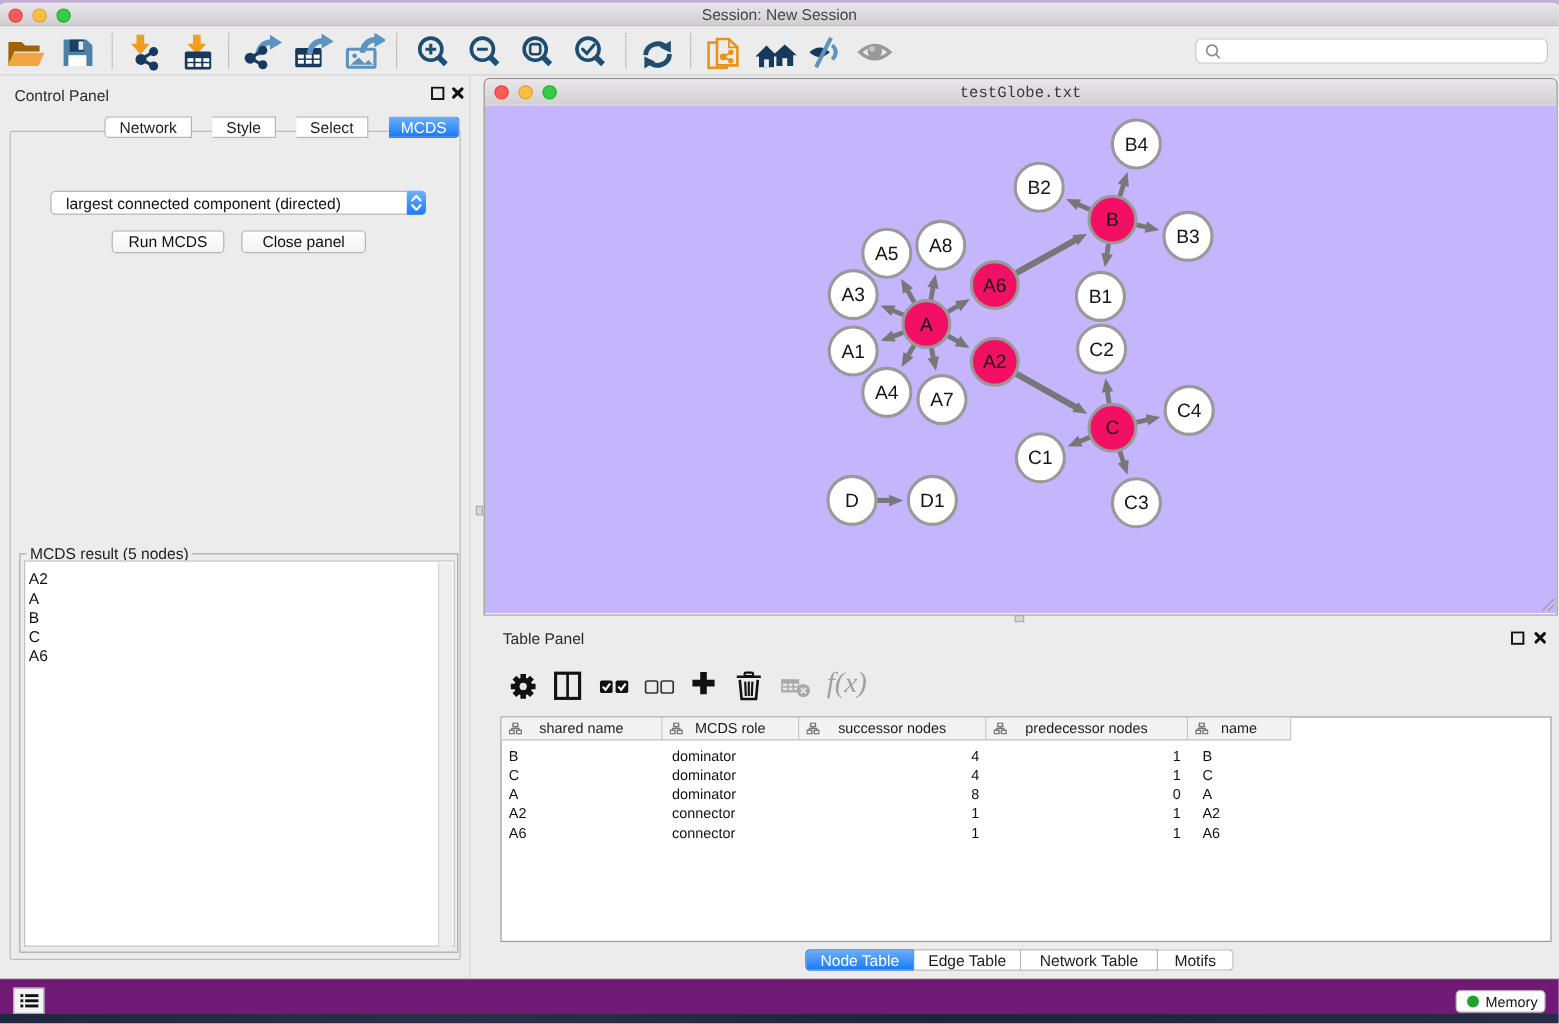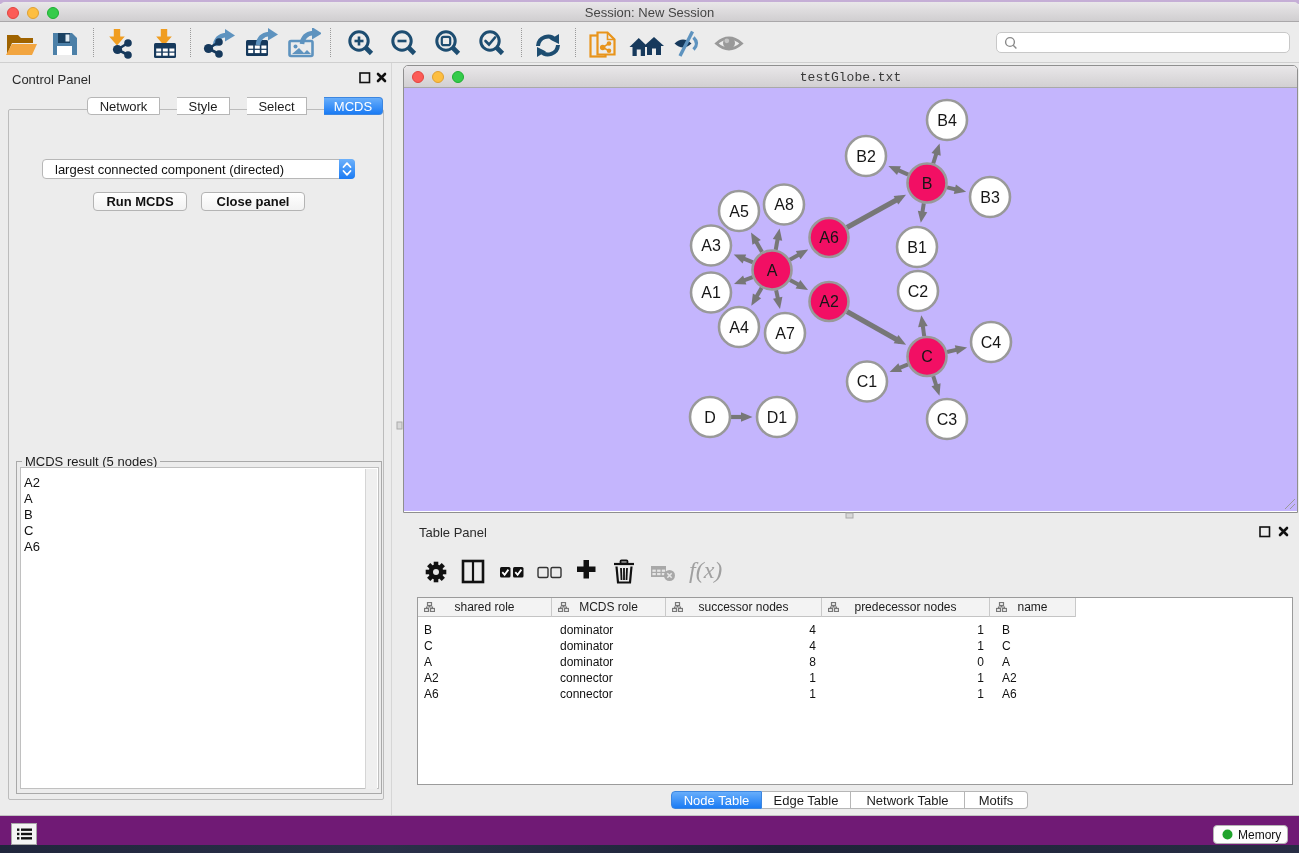--- a/index.html
+++ b/index.html
@@ -26,21 +26,21 @@
 #cpanel .ptitle { position:absolute; left:12px; top:9px; font-size:13px; color:#2b2b2b; }
 .tabrow { position:absolute; display:flex; z-index:5; }
 .tab { height:18px; line-height:17px; font-size:13px; color:#1c1c1c; background:#ffffff; border:1px solid #b6b6b6; border-left:none; text-align:center; padding:0 0; }
 .tab.first { border-left:1px solid #b6b6b6; border-radius:4px 0 0 4px; }
 .tab.last { border-radius:0 4px 4px 0; }
 .tab.sel { background:linear-gradient(#68aefb,#1a7bf4); color:#fff; border-color:#3c86e0; }
 #cpbox { position:absolute; left:8px; top:46px; width:376px; height:691px; border:1px solid #bcbcbc; border-radius:2px; }
 #optlabel { position:absolute; left:0; top:72px; width:392px; text-align:center; font-size:13px; color:#1c1c1c; }
 #combo { position:absolute; left:42px; top:96px; width:313px; height:20px; background:#fff; border:1px solid #b7b7b7; border-radius:4px; font-size:13px; color:#111; line-height:19px; padding-left:12px; }
 #combo .step { position:absolute; right:-1px; top:-1px; width:16px; height:20px; background:linear-gradient(#6db1fb,#1a7bf4); border-radius:0 4px 4px 0; }
-.btn { position:absolute; height:19px; background:linear-gradient(#ffffff,#f2f2f2); border:1px solid #b4b4b4; border-radius:4px; font-size:13px; color:#111; text-align:center; line-height:17px;font-weight:bold; }
+.btn { position:absolute; height:19px; background:linear-gradient(#ffffff,#f2f2f2); border:1px solid #b4b4b4; border-radius:4px; font-size:13px; color:#111; text-align:center; line-height:17px; }
 #mcdsgroup { position:absolute; left:16px; top:398px; width:366px; height:333px; border:1px solid #a9a9a9; }
 #mcdsgroup .glabel { position:absolute; left:5px; top:-8px; background:#ececec; padding:0 3px; font-size:13px; color:#1c1c1c; }
 #mcdslist { position:absolute; left:3px; top:5px; width:359px; height:322px; background:#fff; border:1px solid #c0c0c0; font-size:13px; color:#111; }
 #mcdslist .sb { position:absolute; right:1px; top:1px; width:12px; height:320px; background:#efefef; border-left:1px solid #d5d5d5; }
 #mcdslist div.it { padding-left:3px; height:16px; line-height:16px; }
 
 
 #netwin { left:403px; top:65px; width:895px; height:448px; background:#fff; border:1px solid #8f8f8f; border-radius:5px 5px 0 0; overflow:hidden; }
 #nettitle { position:absolute; left:0; top:0; width:893px; height:22px; background:linear-gradient(#e9e7e9,#d2d0d2); border-bottom:1px solid #a9a9a9; border-radius:4px 4px 0 0;font-family:Liberation Mono, monospace; }
 #nettitle .tl { position:absolute; top:5px; width:12px; height:12px; border-radius:50%; }
@@ -383,21 +383,21 @@
         <rect x="2.4" y="15.0" width="3.4" height="2.2" fill="#e6e6e6"></rect>
         <rect x="7.1" y="15.0" width="3.4" height="2.2" fill="#e6e6e6"></rect>
         <rect x="11.8" y="15.0" width="3.4" height="2.2" fill="#e6e6e6"></rect>
         <circle cx="19.5" cy="17.5" r="5.5" fill="#a8a8a8"></circle>
         <path d="M17.3 15.3 L21.7 19.7 M21.7 15.3 L17.3 19.7" stroke="#e6e6e6" stroke-width="1.6"></path>
       </svg>
     <div style="position:absolute;left:272px;top:11px;font-family:'Liberation Serif',serif;font-style:italic;font-size:24px;color:#a0a0a0;">f(x)</div>
     </div>
   <div id="tablebox">
     <div id="thead" style="left:0;width:658px;">
-    <div class="hcell" style="left:0px;width:134px;">shared role</div>
+    <div class="hcell" style="left:0px;width:134px;">shared name</div>
     <svg width="11" height="10" viewBox="0 0 11 10" style="position:absolute;left:6px;top:4px">
           <g fill="none" stroke="#777" stroke-width="1.2">
             <rect x="3.5" y="0.5" width="4" height="3"></rect>
             <rect x="0.5" y="6.5" width="4" height="3"></rect>
             <rect x="6.5" y="6.5" width="4" height="3"></rect>
             <path d="M5.5 3.5 v1.5 M2.5 6.5 v-1.5 h6 v1.5"></path>
           </g>
         </svg>
     <div class="hcell" style="left:134px;width:114px;">MCDS role</div>
     <svg width="11" height="10" viewBox="0 0 11 10" style="position:absolute;left:140px;top:4px">

